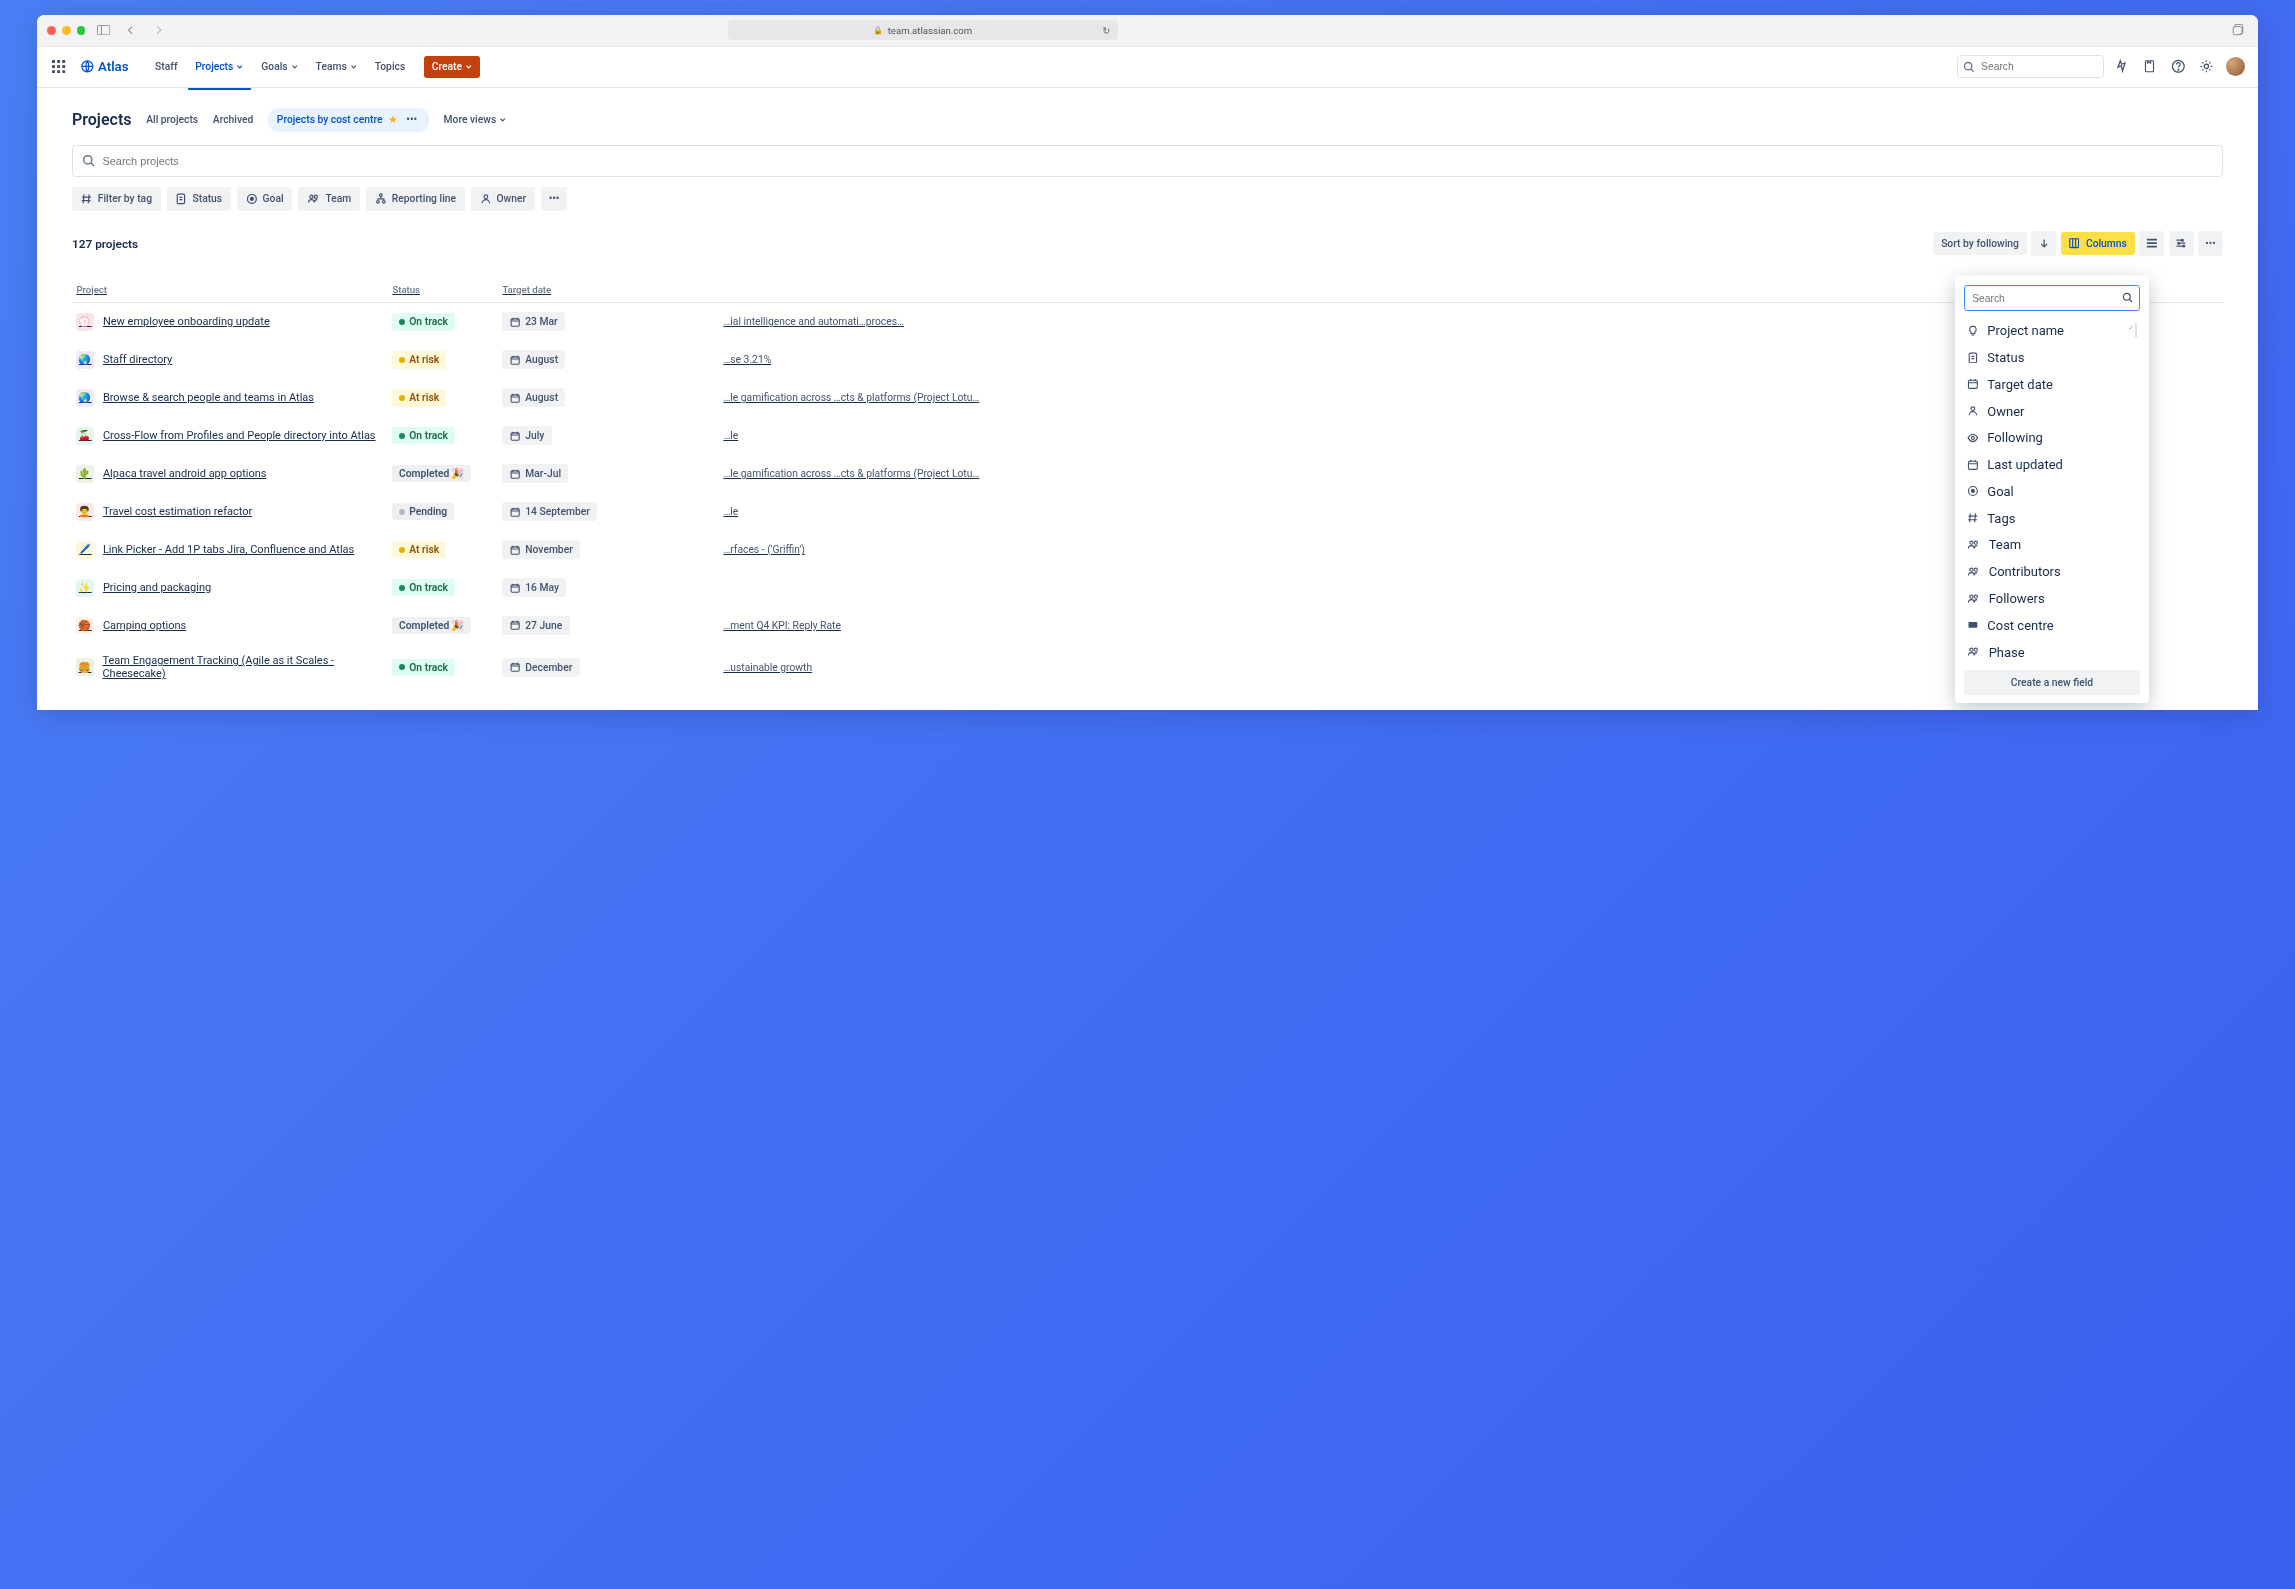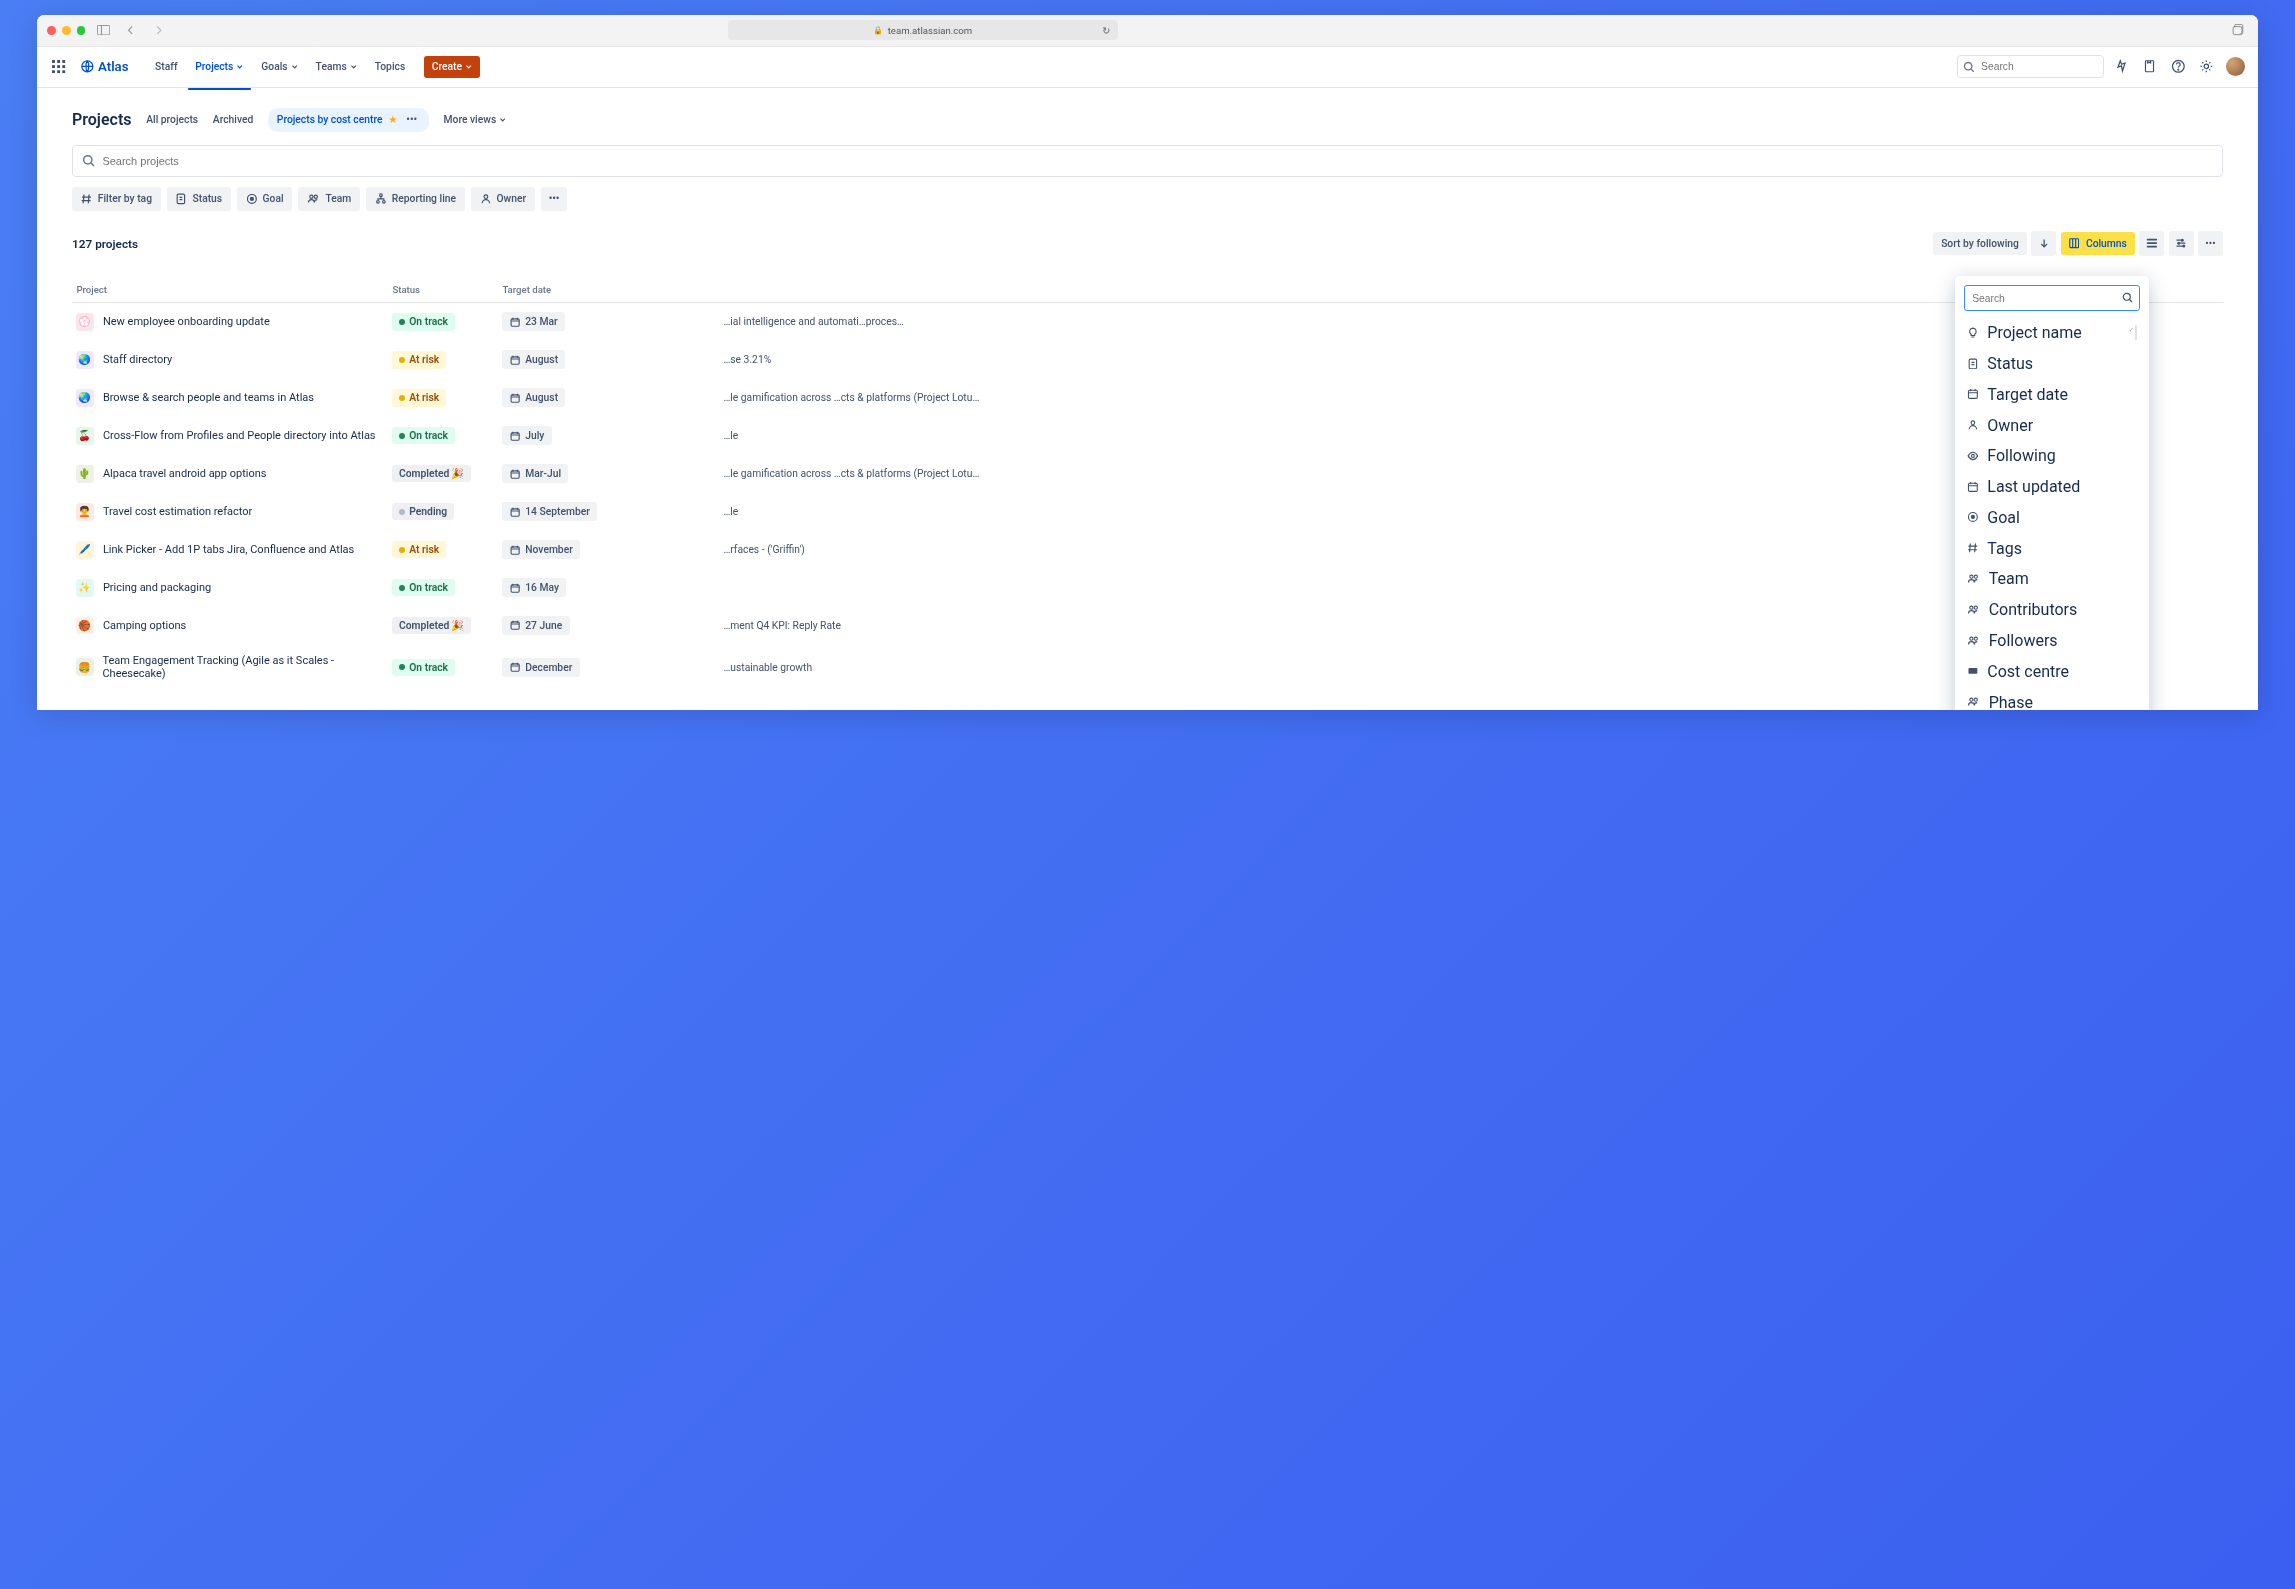--- a/index.html
+++ b/index.html
@@ -54,40 +54,40 @@
 .filter-row { display:flex; gap:5.9px; margin-bottom:20.6px; }
 .filter-chip { background:#F1F2F4; border-radius:2.9px; padding:5.2px 8.8px; display:flex; align-items:center; gap:5.2px; color:#42526E; font-weight:500; cursor:pointer;}
 
 .table-controls { display:flex; align-items:center; margin-bottom:20px;text-align:right; }
 .count { font-size:11.8px; font-weight:600; }
 .controls-right { margin-left:auto; display:flex; align-items:center; gap:4.4px; }
 .ctrl-btn { background:#F1F2F4; border-radius:2.9px; padding:5.2px 8px; display:flex; align-items:center; gap:4.4px; color:#42526E; font-weight:500; cursor:pointer;}
 .ctrl-btn.active { background:#fde047; color:#0052CC;gap:7px; }
 .ctrl-icon { background:#F1F2F4; border-radius:2.9px; width:25px; height:25px; display:flex; align-items:center; justify-content:center; color:#42526E; cursor:pointer;}
 
-.table-wrap { position:relative; }
+.table-wrap { position:relative;text-decoration:underline; }
 .table-head { display:grid; grid-template-columns: 316px 110px 221px 1fr; padding:7.4px 4.4px; border-bottom:1.5px solid #e5e5e5; color:#6B778C; font-weight:500; font-size:9.6px;}
 .row { display:grid; grid-template-columns: 316px 110px 221px 1fr; padding:9.6px 4.4px; align-items:center; font-size:11px;}
 .pcell { display:flex; align-items:center; gap:8.8px; }
 .picon { width:17.7px; height:17.7px; border-radius:3.7px; display:flex; align-items:center; justify-content:center; font-size:10.3px;}
 .status-chip { display:inline-flex; align-items:center; gap:4.4px; padding:2.2px 6.6px; border-radius:2.9px; font-weight:600; font-size:10.3px;}
 .status-chip .dot{ width:5.9px;height:5.9px;border-radius:50%;}
 .st-ontrack{ background:#DFFCF0; color:#216E4E;} .st-ontrack .dot{background:#1F845A;}
 .st-atrisk{ background:#FFF7D6; color:#974F0C;} .st-atrisk .dot{background:#E2B203;}
 .st-completed{ background:#eef0f3; color:#42526E;}
 .st-pending{ background:#eef0f3; color:#42526E;} .st-pending .dot{background:#b3bac5;}
 .date-chip { display:inline-flex; align-items:center; gap:5.2px; background:#F1F2F4; padding:2.9px 7.4px; border-radius:2.9px; color:#42526E; font-weight:500; font-size:10.3px;}
 .goal-text { color:#42526E; font-size:10.3px; overflow:hidden; text-overflow:ellipsis; white-space:nowrap;}
 
 .columns-pop { position:absolute; top:0; right:74px; width:194px; background:#fff; border-radius:4.4px; box-shadow:0 5.9px 20.6px rgba(9,30,66,0.25); padding:8.8px; z-index:10;}
 .pop-search { width:100%; height:26.5px; border:1.5px solid #388BFF; border-radius:2.9px; padding:0 25px 0 7.4px; font-size:10.3px; outline:none; position:relative; }
 .pop-search-wrap{ position:relative; margin-bottom:5.9px;}
 .pop-search-wrap .sicon{ position:absolute; right:7.4px; top:7.4px; color:#42526E;}
 .col-item { display:flex; align-items:center; gap:8.8px; padding:5.9px 2.9px; color:#42526E;}
-.col-item .lbl { font-size:16px; color:#172B4D;}
+.col-item .lbl { font-size:13px; color:#172B4D;}
 .col-item .tog { margin-left:auto; }
 .toggle { width:20.6px; height:10.3px; border-radius:5.9px; position:relative; }
 .toggle.on { background:#22A06B; }
 .toggle.off { background:#8993A4; }
 .toggle::after{ content:''; width:7.4px;height:7.4px;background:#fff;border-radius:50%;position:absolute;top:1.5px; }
 .toggle.on::after{ right:1.5px;} .toggle.off::after{ left:1.5px;}
 .toggle .mark{ position:absolute; top:0; font-size:6.6px; color:#fff; line-height:10.3px;}
 .toggle.on .mark{ left:2.9px;} .toggle.off .mark{ right:2.2px;}
 .locked-tog { width:19px; height:10.3px; border-radius:5.9px; background:#f1f2f4; border:0.7px solid #dfe1e6; position:relative;}
 .locked-tog::after{content:'✓'; color:#8993A4; font-size:6.6px; position:absolute; right:2.2px; top:-0.7px;}

